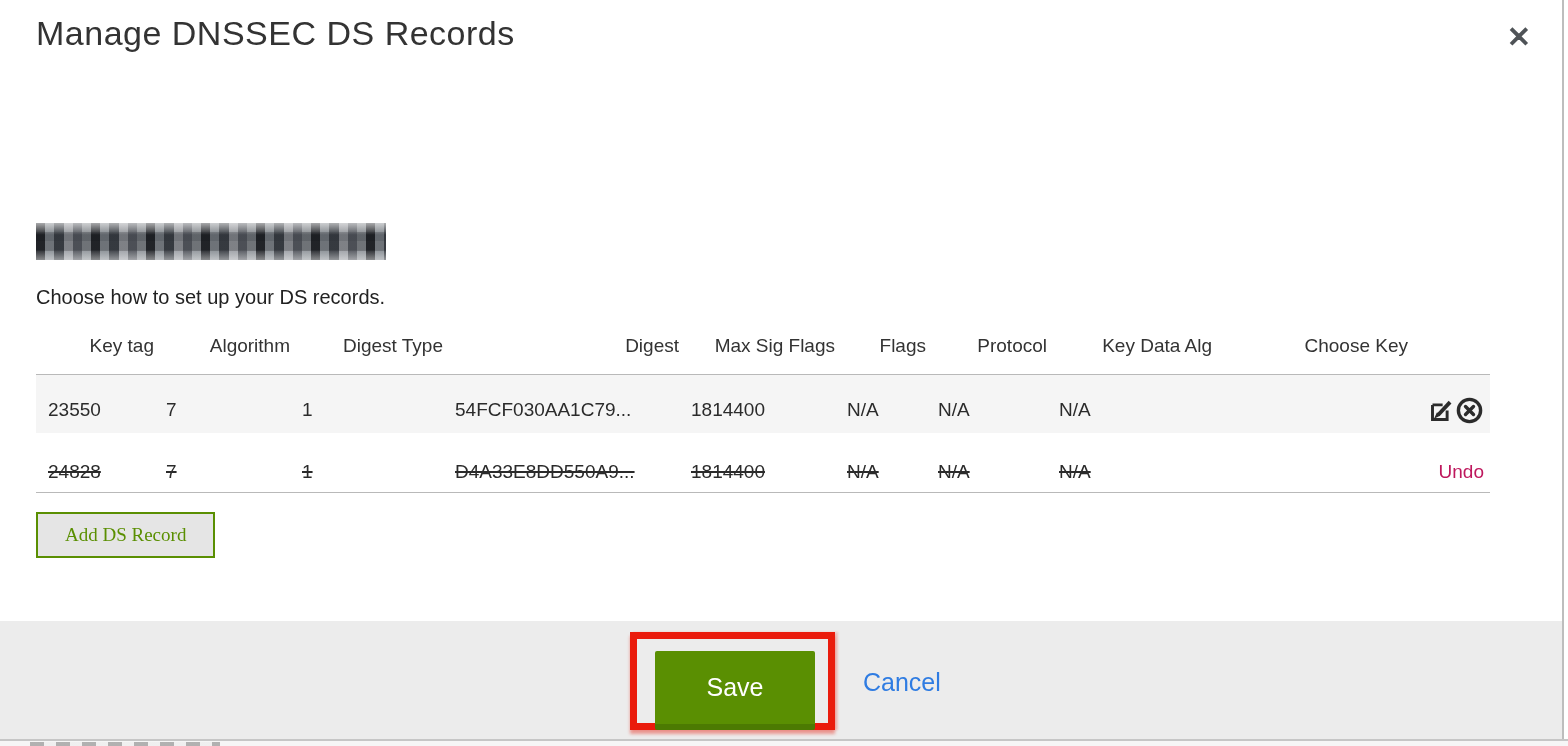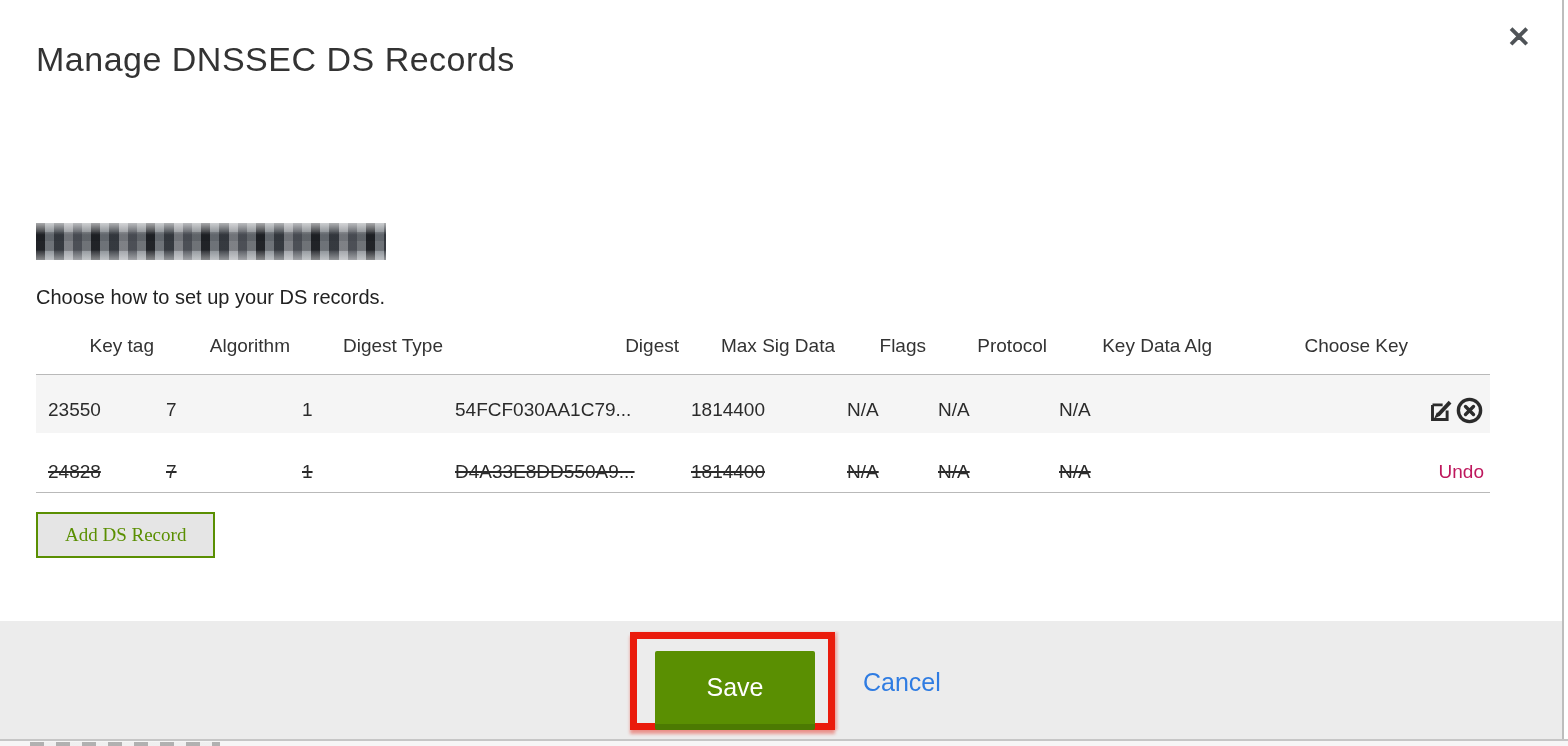--- a/index.html
+++ b/index.html
@@ -13,21 +13,21 @@
   
   .frame-right  { position:absolute; top:0; left:1562px; width:2px; height:746px; background:#bdbdbd; }
   .frame-bottom { position:absolute; top:739px; left:0; width:1568px; height:2px; background:#c6c6c6; }
   .below-modal  { position:absolute; top:741px; left:0; width:1568px; height:5px; background:#f6f6f6; }
   .below-modal .cutoff-content {
     position:absolute; left:30px; top:1px; width:190px; height:4px;
     background: repeating-linear-gradient(90deg, rgba(120,120,120,.55) 0 14px, rgba(120,120,120,.05) 14px 26px);
   }
 
   .modal-title {
-    position: absolute; left: 36px; top: 40px;
+    position: absolute; left: 36px; top: 14px;
     font-size: 34px; font-weight: 400; color: #333; letter-spacing: 0.5px;
   }
   .close-btn {
     position: absolute; left: 1502px; top: 20px; width: 34px; height: 34px;
     font-size: 29px; font-weight: 700; color: #4f5357;
     line-height: 34px; text-align: center; cursor: pointer; background: none; border: none;
   }
 
   .redacted-domain {
     position: absolute; left: 36px; top: 223px; width: 350px; height: 37px;
@@ -126,21 +126,21 @@
       <col style="width:165px">
       <col style="width:196px">
     <col style="width:82px">
   </colgroup>
   <thead>
     <tr>
       <th>Key tag</th>
       <th>Algorithm</th>
       <th>Digest Type</th>
       <th>Digest</th>
-      <th>Max Sig Data</th>
+      <th>Max Sig Flags</th>
       <th>Flags</th>
       <th>Protocol</th>
       <th>Key Data Alg</th>
       <th>Choose Key</th>
       <th></th>
     </tr>
   </thead>
   <tbody>
     <tr class="row-normal">
       <td><span class="cell-text">23550</span></td>

